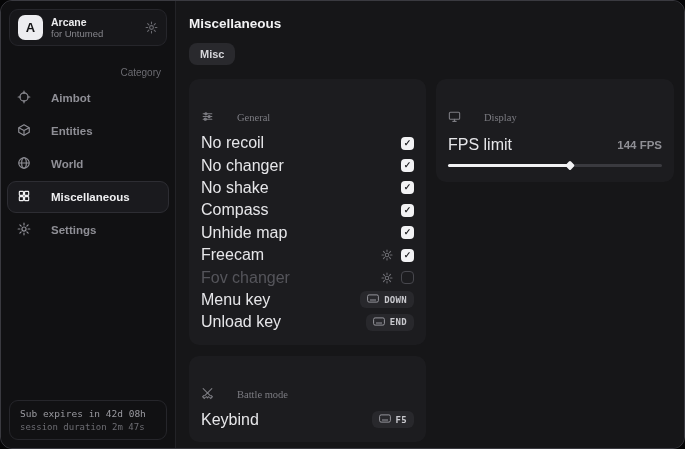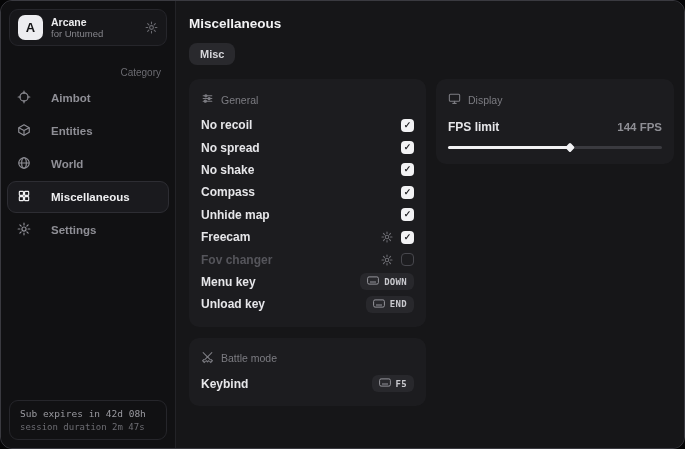--- a/index.html
+++ b/index.html
@@ -30,25 +30,25 @@
   .sub-line2{font-size:9px;color:#6d6d73;margin-top:3px;white-space:nowrap;}
   
   .main{flex:1;padding:15px 13px;background:#161618;}
   .main-title{font-size:13.5px;font-weight:700;color:#f2f2f4;}
   .tab-pill{display:inline-flex;margin-top:12px;background:#29292d;color:#d6d6da;font-size:11px;
     font-weight:600;padding:5px 11px;border-radius:8px;cursor:default;}
   .columns{display:flex;gap:10px;margin-top:14px;align-items:flex-start;}
   .col{display:flex;flex-direction:column;gap:11px;}
   .col-left{width:237px;} .col-right{width:238px;}
   .panel{background:#1c1c1f;border-radius:10px;padding:11px 12px;width:100%;}
-  .panel-head{display:flex;align-items:center;gap:7px;color:#7c7c82;
-    font-family:Liberation Sans, sans-serif;font-size:10.5px;margin:2px 0 7px;}
+  .panel-head{display:flex;align-items:center;gap:23px;color:#7c7c82;
+    font-family:Liberation Serif, serif;font-size:10.5px;margin:20px 0 7px;}
   .panel-head svg{width:13px;height:13px;flex:none;}
   .row{display:flex;align-items:center;justify-content:space-between;height:22.4px;}
-  .row-label{font-size:12px;font-weight:700;color:#e6e6e9;}
+  .row-label{font-size:16px;font-weight:400;color:#e6e6e9;}
   .row.disabled .row-label{color:#55555b;}
   .ctrls{display:flex;align-items:center;gap:8px;}
   .gear-btn{color:#6d6d73;display:flex;cursor:default;}
   .gear-btn svg{width:12px;height:12px;}
   .checkbox{width:13px;height:13px;border-radius:4px;background:#f2f2f4;color:#1b1b1e;font-size:9px;
     font-weight:700;display:flex;align-items:center;justify-content:center;line-height:1;cursor:default;}
   .checkbox.unchecked{background:transparent;border:1.5px solid #47474d;color:transparent;}
   .swatch{width:13px;height:13px;border-radius:4px;background:#ffffff;cursor:default;}
   .keybadge{display:flex;align-items:center;gap:5px;background:#28282c;border-radius:6px;padding:3px 7px;
     color:#c9c9ce;font-size:9px;font-family:"DejaVu Sans Mono",monospace;font-weight:700;
@@ -152,21 +152,21 @@
             <span>General</span>
           </div>
 
           <div class="row">
             <span class="row-label">No recoil</span>
             <div class="ctrls">
                 <span class="checkbox">✓</span>
               </div>
           </div>
           <div class="row">
-            <span class="row-label">No spread</span>
+            <span class="row-label">No changer</span>
             <div class="ctrls">
                 <span class="checkbox">✓</span>
               </div>
           </div>
           <div class="row">
             <span class="row-label">No shake</span>
             <div class="ctrls">
                 <span class="checkbox">✓</span>
               </div>
           </div>

